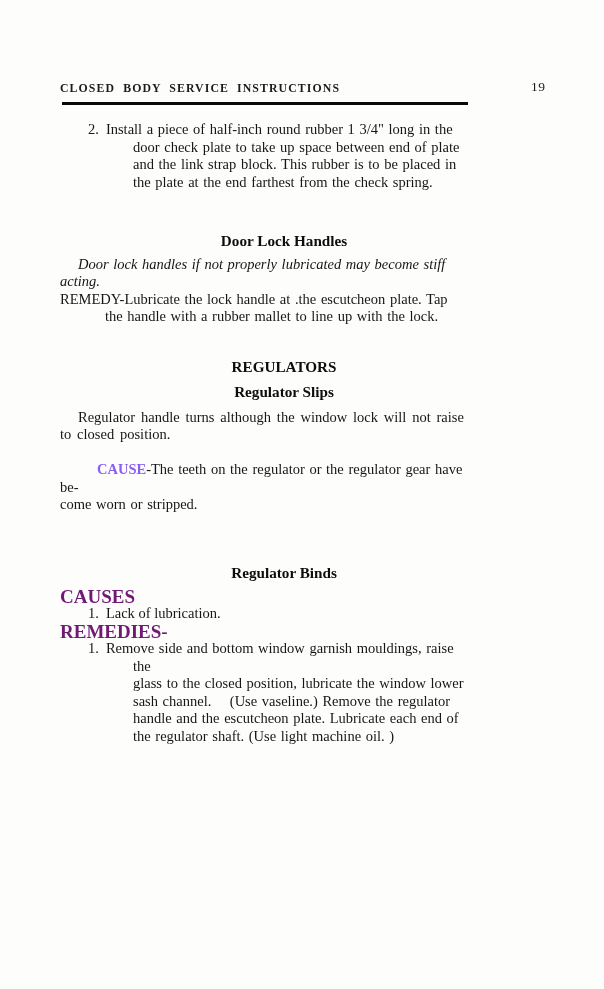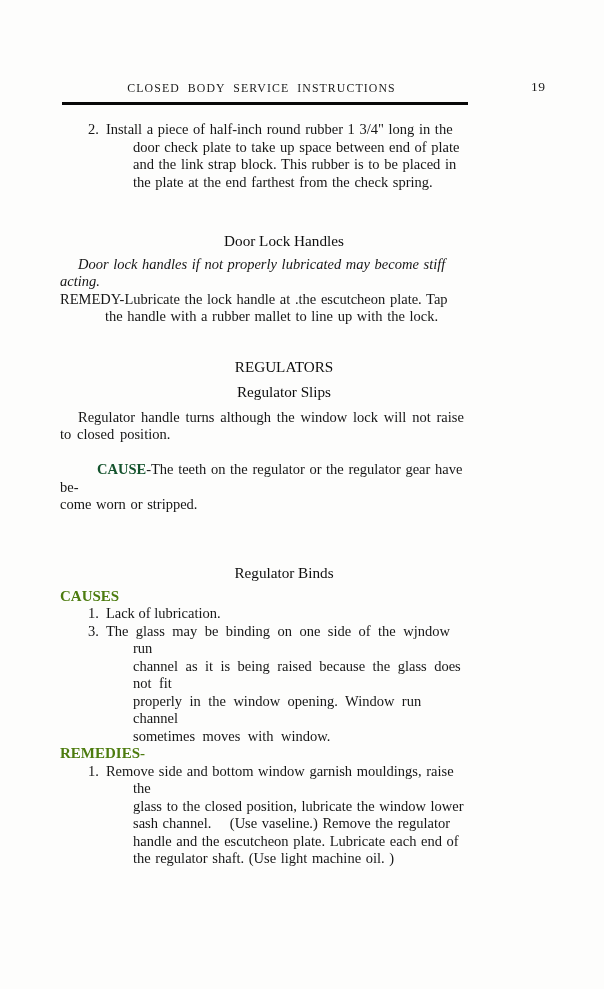--- a/index.html
+++ b/index.html
@@ -14,25 +14,26 @@
     background: #fdfdfc;
     font-family: "Liberation Serif", "DejaVu Serif", serif;
     color: #161616;
     overflow: hidden;
   }
   .running-head {
     position: absolute;
     left: 60px;
     top: 81px;
     width: 403px;
-    text-align: center;
+    text-align: left;
     font-size: 11.8px;
     letter-spacing: 1.1px;
     word-spacing: 4px;
     color: #1b1b1b;
+    font-weight: bold;
   }
   .page-number {
     position: absolute;
     left: 531px;
     top: 79px;
     font-size: 13.5px;
     letter-spacing: 0.5px;
     color: #1b1b1b;
   }
   .head-rule {
@@ -54,31 +55,31 @@
   }
   .content * { margin: 0; }
   .txt, .para, .label-head { white-space: pre-wrap; }
   section { display: block; }
 
   .center-head {
     position: relative;
     left: 20px;
     text-align: center;
     font-size: 15.2px;
-    font-weight: normal;
+    font-weight: bold;
     line-height: 17.5px;
     color: #0d0d0d;
   }
   .label-head {
-    font-size: 15px;
+    font-size: 19px;
     font-weight: bold;
     line-height: 17.5px;
-    color: #4d7c0f;
+    color: #701a75;
   }
-  .lead { font-weight: bold; color: #14532d; }
+  .lead { font-weight: bold; color: #8b5cf6; }
 
   .para { text-align: left; }
   .indent-first { text-indent: 18px; }
   .hang-45 { padding-left: 45px; text-indent: -45px; }
   .hang-33 { padding-left: 33px; text-indent: -33px; }
 
   .num-item {
     padding-left: 73px;
     text-indent: -45px;
   }
@@ -141,26 +142,20 @@
     </section>
 
     <section>
       <h2 class="center-head m-binds-head">Regulator Binds</h2>
 
       <div class="label-head m-causes-label">CAUSES</div>
 
       <div class="num-item">
         <span class="num">1.</span><span class="txt">Lack of lubrication.</span>
       </div>
-      <div class="num-item ws-3">
-        <span class="num">3.</span><span class="txt">The glass may be binding on one side of the wjndow run
-channel as it is being raised because the glass does not fit
-properly in the window opening. Window run channel
-sometimes moves with window.</span>
-      </div>
 
       <div class="label-head">REMEDIES-</div>
 
       <div class="num-item ws-1 m-r1">
         <span class="num">1.</span><span class="txt">Remove side and bottom window garnish mouldings, raise the
 glass to the closed position, lubricate the window lower
 sash channel.    (Use vaseline.) Remove the regulator
 handle and the escutcheon plate. Lubricate each end of
 the regulator shaft. (Use light machine oil. )</span>
       </div>

